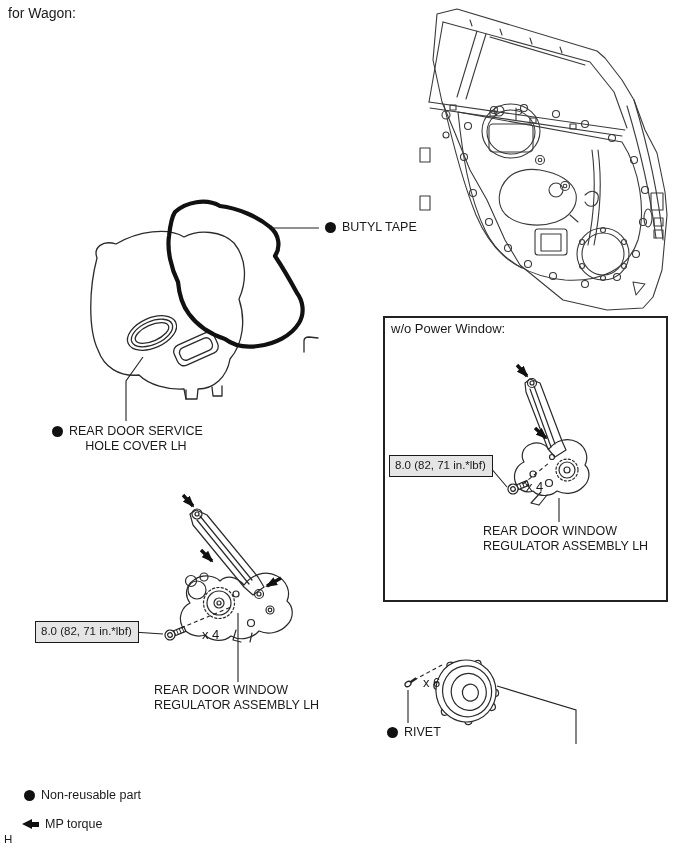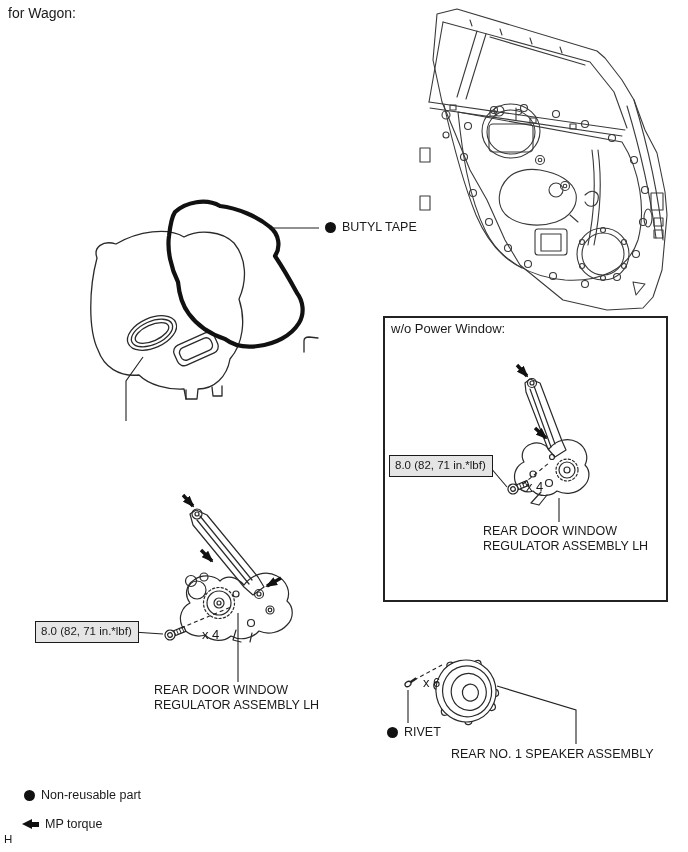--- a/index.html
+++ b/index.html
@@ -252,20 +252,27 @@
     <path d="M497,686 L576,710 L576,744" stroke="#222" stroke-width="1.1" fill="none"></path>
   </svg>
 
   <div class="lbl title" style="left:8px;top:6px">for Wagon:</div>
 
   <div class="lbl with-bullet" style="left:325px;top:220px">
     <span class="bullet"></span>
     <span>BUTYL TAPE</span>
   </div>
 
+  <div class="lbl with-bullet" style="left:52px;top:424px">
+    <span class="bullet"></span>
+    <div>
+      <div>REAR DOOR SERVICE</div>
+      <div>HOLE COVER LH</div>
+    </div>
+  </div>
 
   <div class="lbl" style="left:391px;top:321px;font-size:13px">w/o Power Window:</div>
 
   <div class="torque-box" style="left:389px;top:455px">8.0 (82, 71 in.*lbf)</div>
   <div class="lbl qty" style="left:526px;top:479px">x 4</div>
   <div class="lbl" style="left:483px;top:524px">
     <div>REAR DOOR WINDOW</div>
     <div>REGULATOR ASSEMBLY LH</div>
   </div>
 
@@ -274,21 +281,20 @@
   <div class="lbl" style="left:154px;top:683px">
     <div>REAR DOOR WINDOW</div>
     <div>REGULATOR ASSEMBLY LH</div>
   </div>
 
   <div class="lbl qty" style="left:423px;top:675px">x 6</div>
   <div class="lbl with-bullet" style="left:387px;top:725px">
     <span class="bullet"></span>
     <span>RIVET</span>
   </div>
-  <div class="lbl" style="left:451px;top:747px">REAR NO. 1 SPEAKER ASSEMBLY</div>
 
 
   <div class="lbl with-bullet" style="left:24px;top:788px">
     <span class="bullet"></span>
     <span>Non-reusable part</span>
   </div>
 
   <div class="lbl legend-row" style="left:22px;top:817px">
     <span class="grease-arrow"></span>
     <span>MP torque</span>

